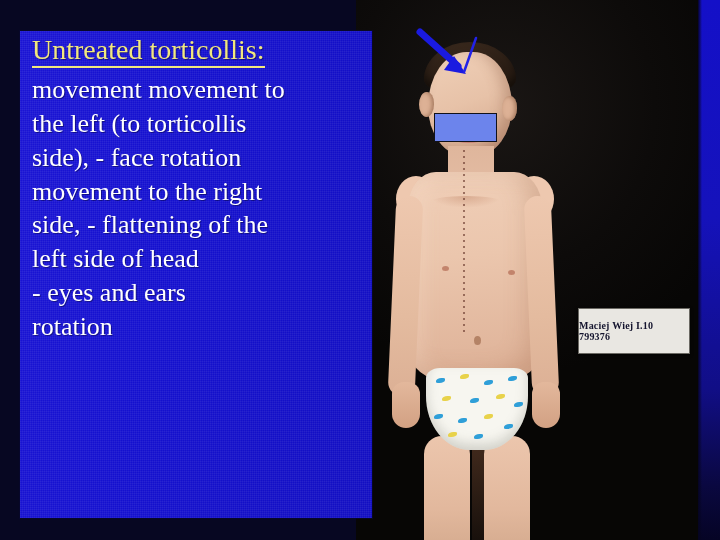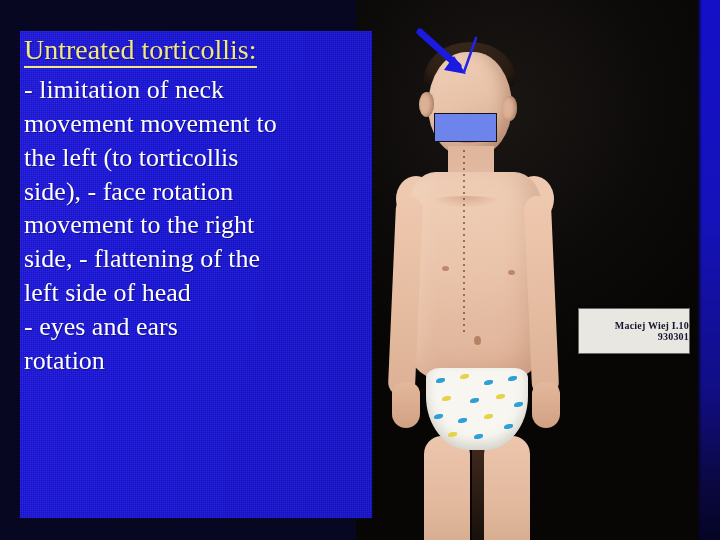--- a/index.html
+++ b/index.html
@@ -54,21 +54,21 @@
     position: absolute;
     left: 578px;
     top: 308px;
     width: 110px;
     height: 44px;
     background: #e9e7e2;
     border: 1px solid #6a6862;
     box-shadow: 0 1px 3px rgba(0,0,0,.8);
     display: flex;
     flex-direction: column;
-    align-items: flex-end;
+    align-items: flex-start;
     justify-content: center;
     line-height: 1.15;
   }
   .id-card .ln {
     color: #14142e;
     font-family: "Liberation Serif", serif;
     font-weight: bold;
     font-size: 10px;
     letter-spacing: .2px;
     white-space: nowrap;
@@ -207,21 +207,21 @@
   
   #text-panel {
     position: absolute;
     left: 20px; top: 31px;
     width: 352px; height: 487px;
     background:
       repeating-linear-gradient(0deg, rgba(255,255,255,.045) 0 1px, rgba(0,0,0,0) 1px 2px),
       repeating-linear-gradient(90deg, rgba(255,255,255,.045) 0 1px, rgba(0,0,0,0) 1px 2px),
       linear-gradient(100deg, #1a14d4 0%, #1410cf 40%, #120ec2 100%);
     box-shadow: 0 0 0 1px rgba(8,8,50,.6);
-    padding: 0 8px 0 4px;
+    padding: 0 8px 0 12px;
     box-sizing: border-box;
     overflow: hidden;
   }
   .slide-title {
     color: #f2e87e;
     font-size: 28px;
     line-height: 1.08;
     white-space: nowrap;
     text-shadow: 1px 1px 0 rgba(0,0,0,.35);
     margin: 4px 0 0 0;
@@ -287,35 +287,34 @@
         <div class="fish" style="left:22px;  top:64px; background:#e8d24a;"></div>
         <div class="fish" style="left:48px;  top:66px; background:#2f9fd8;"></div>
       </div>
     </div>
 
     <div class="right-blue-strip"></div>
   </div>
 
   <div class="id-card">
     <div class="ln">Maciej Wiej I.10</div>
-    <div class="ln">930301</div>
+    <div class="ln">799376</div>
   </div>
 
   <div class="eye-bar"></div>
 
   <svg class="arrow-svg" width="120" height="110" viewBox="0 0 120 110">
     <line x1="20" y1="18" x2="58" y2="52" stroke="#1a1ae0" stroke-width="7" stroke-linecap="round"></line>
     <polygon points="66,60 44,56 54,42" fill="#1a1ae0"></polygon>
     <line x1="76" y1="24" x2="64" y2="58" stroke="#2222e8" stroke-width="2.5" stroke-linecap="round"></line>
   </svg>
 
   <div id="text-panel">
     <div class="slide-title">Untreated torticollis:</div>
     <div class="body-text">
-      <div class="ln">- limitation of neck</div>
       <div class="ln">movement movement to</div>
       <div class="ln">the left (to torticollis</div>
       <div class="ln">side), - face rotation</div>
       <div class="ln">movement to the right</div>
       <div class="ln">side, - flattening of the</div>
       <div class="ln">left side of head</div>
       <div class="ln">- eyes and ears</div>
       <div class="ln">rotation</div>
     </div>
   </div>

